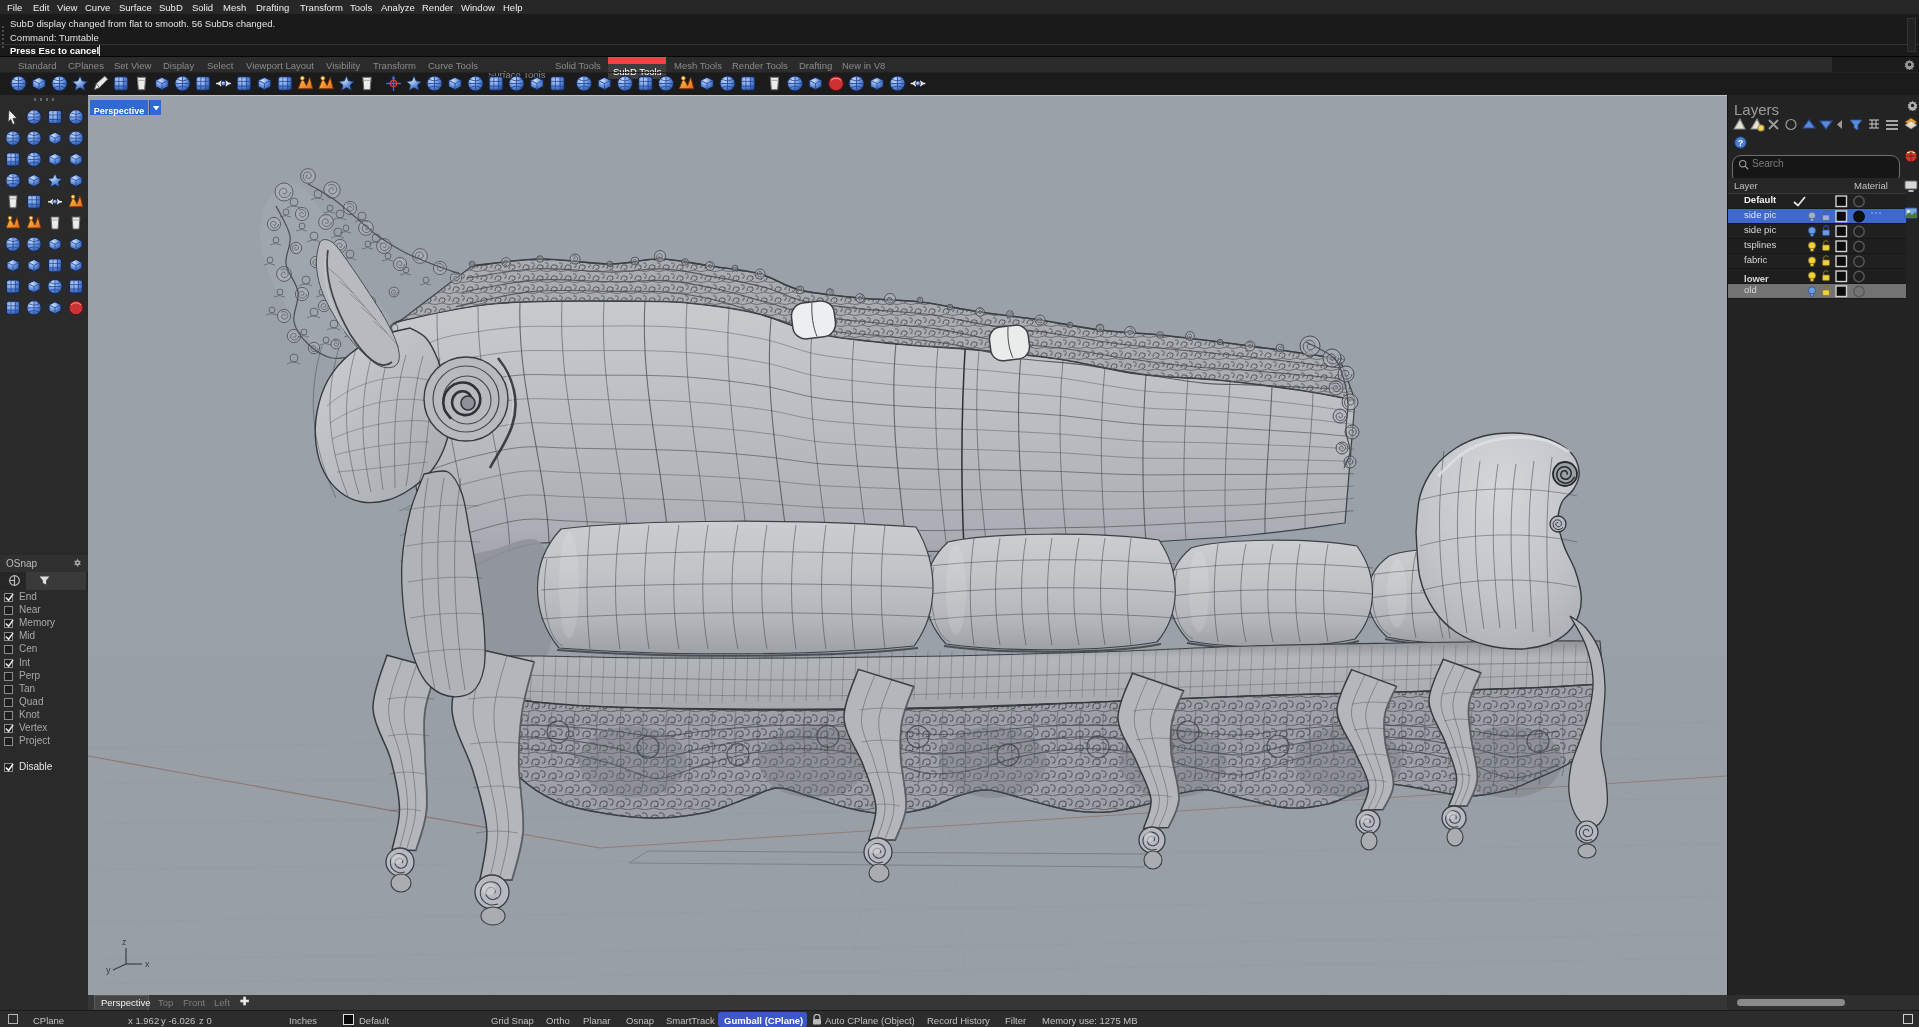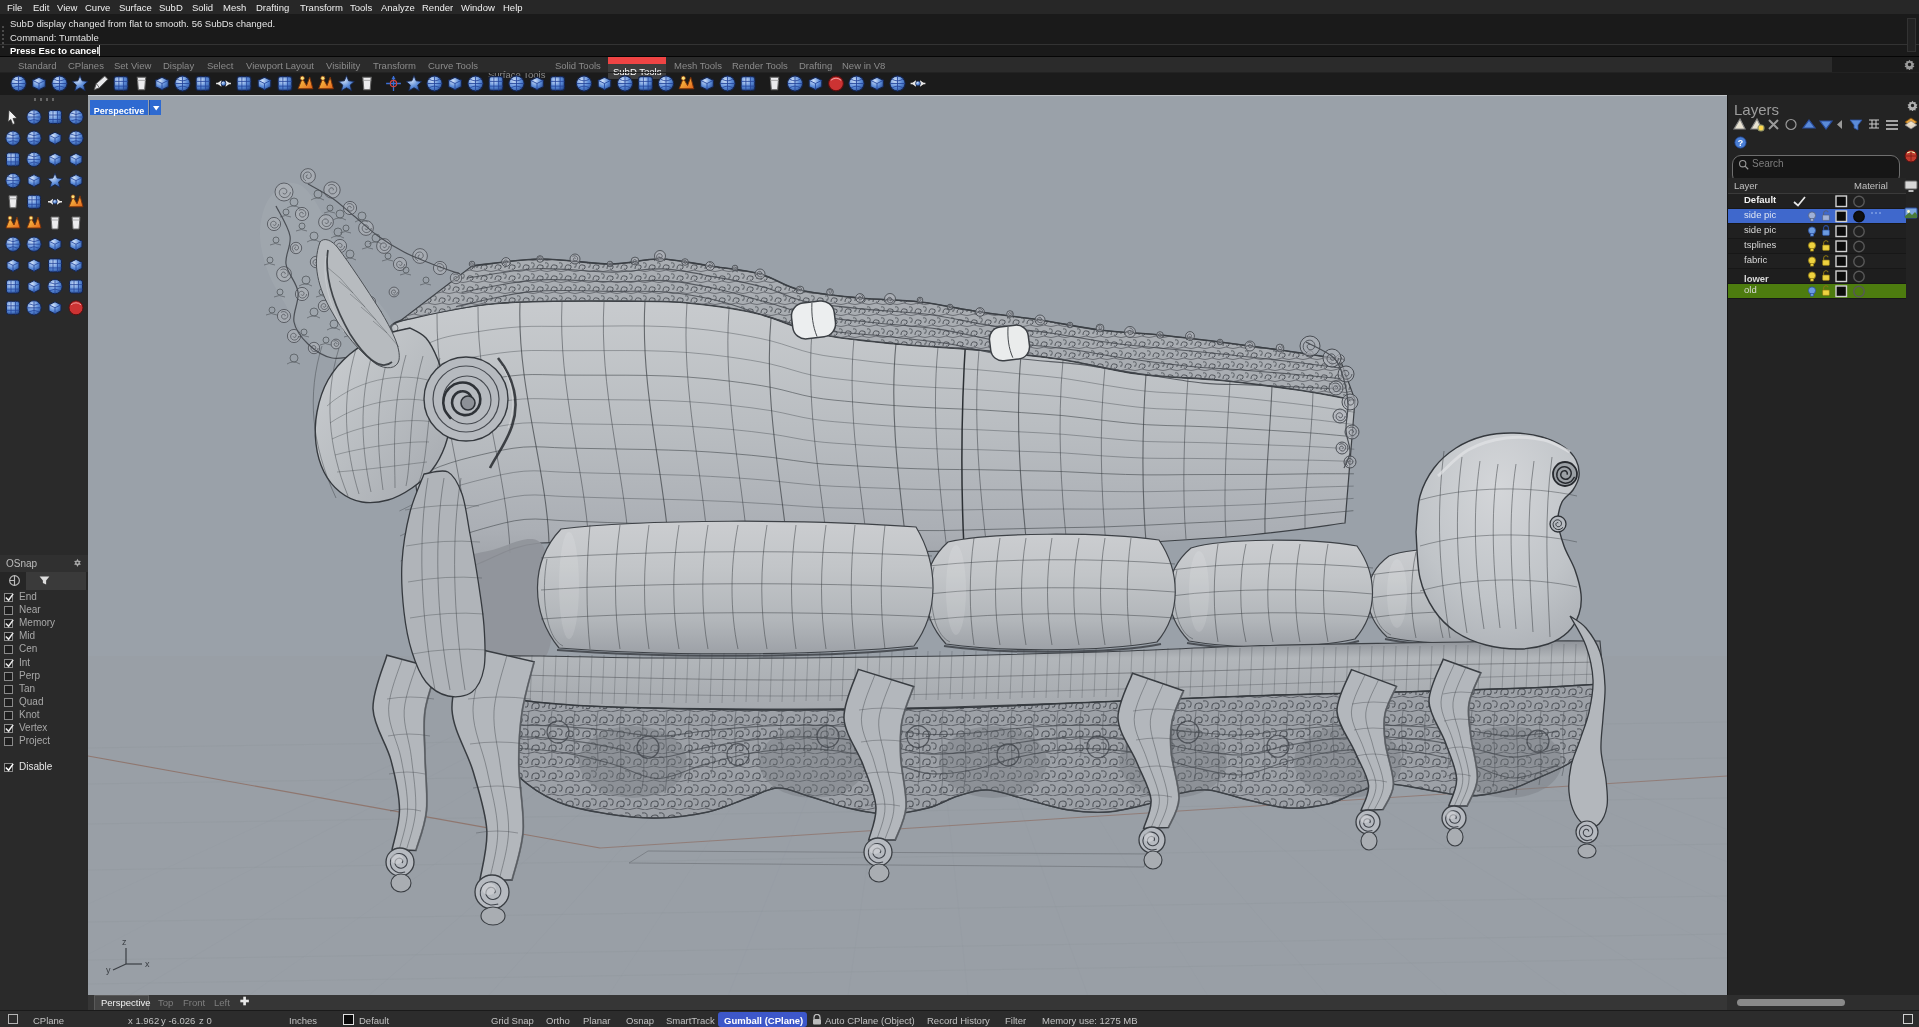--- a/index.html
+++ b/index.html
@@ -1130,21 +1130,21 @@
       <span class="t" style="left:16px;top:4px;font-size:9.5px;font-weight:bold;color:#d8d8d8">lower</span>
       <svg class="abs" style="left:0;top:0" width="178" height="15" viewBox="0 0 178 15">
         <circle cx="84" cy="6.5" r="3.6" fill="#eed23f" stroke="#8a7413" stroke-width="0.8"></circle>
         <rect x="82.4" y="9.5" width="3.2" height="2.6" fill="#eed23f" stroke="#8a7413" stroke-width="0.6"></rect>
         <path d="M 95.6 6 v-2 a2.4 2.4 0 0 1 4.6 -0.8" fill="none" stroke="#8a7413" stroke-width="1.1"></path>
         <rect x="94.6" y="6" width="6.8" height="5.4" rx="0.8" fill="#eed23f" stroke="#8a7413" stroke-width="0.7"></rect>
         <rect x="108" y="2" width="10.5" height="10.5" fill="#0c0c0c" stroke="#d0d0d0" stroke-width="1.4"></rect>
         <circle cx="131" cy="7.5" r="5.2" fill="none" stroke="#585858" stroke-width="1.4"></circle>
       </svg>
     </div>
-    <div class="abs" style="left:0;top:189px;width:178px;height:15px;background:#4d7c0f;border-bottom:1px solid #171717">
+    <div class="abs" style="left:0;top:189px;width:178px;height:15px;background:#737373;border-bottom:1px solid #171717">
       <span class="t" style="left:16px;top:0px;font-size:9.5px;font-weight:normal;color:#d8d8d8">old</span>
       <svg class="abs" style="left:0;top:0" width="178" height="15" viewBox="0 0 178 15">
         <circle cx="84" cy="6.5" r="3.6" fill="#6b9be0" stroke="#2a4e9e" stroke-width="0.8"></circle>
         <rect x="82.4" y="9.5" width="3.2" height="2.6" fill="#6b9be0" stroke="#2a4e9e" stroke-width="0.6"></rect>
         <path d="M 95.6 6 v-2 a2.4 2.4 0 0 1 4.6 -0.8" fill="none" stroke="#8a7413" stroke-width="1.1"></path>
         <rect x="94.6" y="6" width="6.8" height="5.4" rx="0.8" fill="#eed23f" stroke="#8a7413" stroke-width="0.7"></rect>
         <rect x="108" y="2" width="10.5" height="10.5" fill="#0c0c0c" stroke="#d0d0d0" stroke-width="1.4"></rect>
         <circle cx="131" cy="7.5" r="5.2" fill="none" stroke="#585858" stroke-width="1.4"></circle>
       </svg>
     </div>

